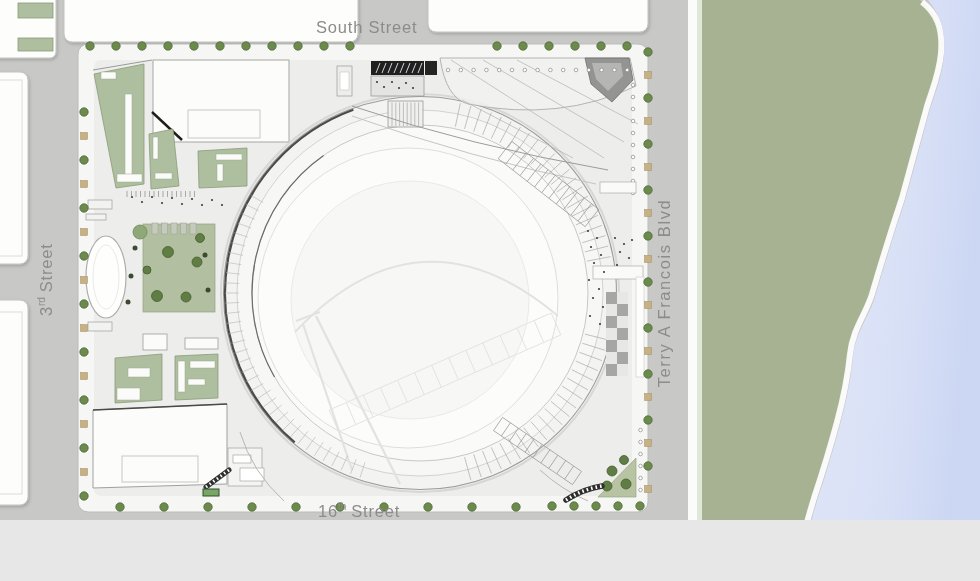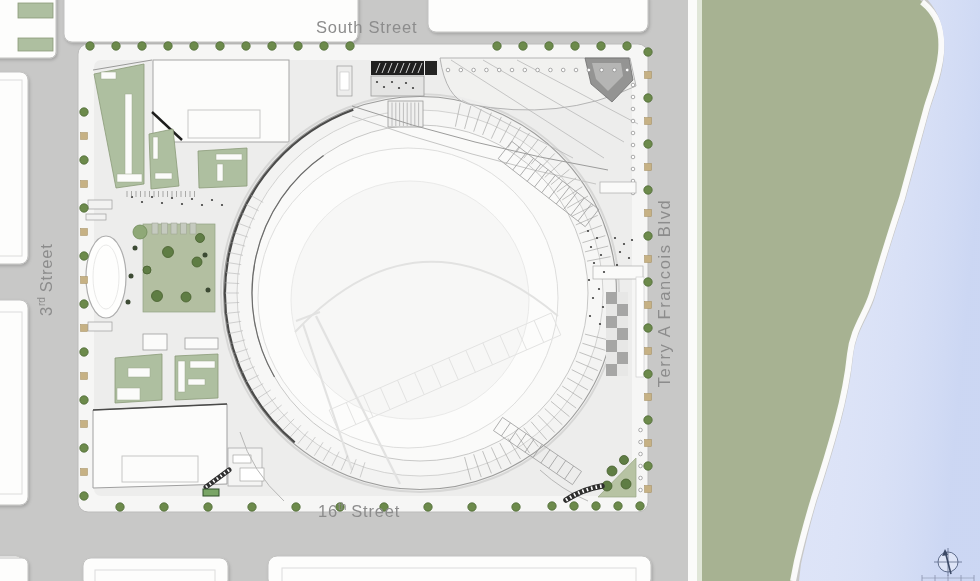--- a/index.html
+++ b/index.html
@@ -1,16 +1,16 @@
 <!DOCTYPE html>
 <html><head>
 <meta charset="utf-8">
 <style>
   html,body{margin:0;padding:0;background:#e7e7e7;}
-  .stage{position:relative;width:980px;height:581px;overflow:hidden;background:#c8c8c7;
+  .stage{position:relative;width:980px;height:520px;overflow:hidden;background:#c8c8c7;
          font-family:"Liberation Sans",sans-serif;}
   .stage svg{position:absolute;left:0;top:0;}
   .lbl{position:absolute;color:#8c8c8c;font-size:16.5px;letter-spacing:.8px;white-space:nowrap;
        line-height:20px;z-index:5;user-select:none;}
   .lbl.rot{text-align:center;transform:rotate(-90deg);}
   .lbl sup{font-size:10px;letter-spacing:0;}
   .lbl .sfx{margin-left:.30em;}
 </style>
 </head>
 <body>

